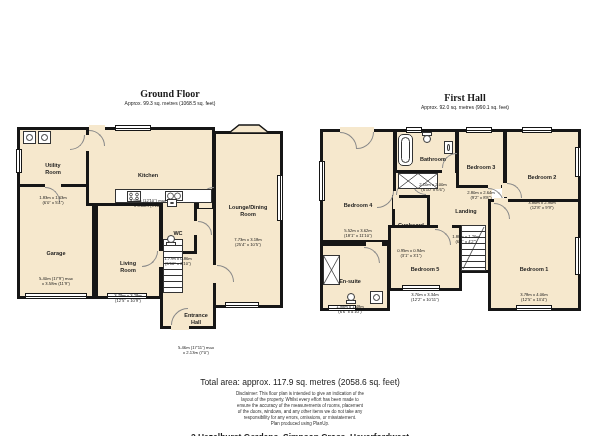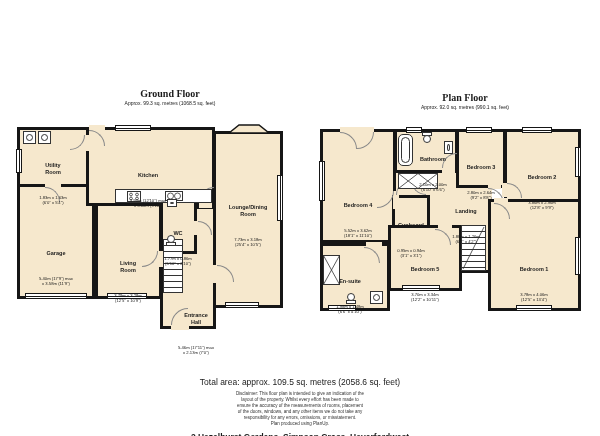--- a/index.html
+++ b/index.html
@@ -39,21 +39,21 @@
 </head>
 <body>
 
 <div class="stage">
 
   <div class="floor-title" style="left:90px;top:88px;width:160px;">
     <div class="ft-main">Ground Floor</div>
     <div class="ft-sub">Approx. 99.3 sq. metres (1068.5 sq. feet)</div>
   </div>
   <div class="floor-title" style="left:385px;top:92px;width:160px;">
-    <div class="ft-main">Plan Floor</div>
+    <div class="ft-main">First Hall</div>
     <div class="ft-sub">Approx. 92.0 sq. metres (990.1 sq. feet)</div>
   </div>
 
   <div class="plan" style="left:15px;top:123px;width:270px;height:224px;">
 
     <div class="room" style="left:2px;top:4px;width:72px;height:60px;"></div>
     <div class="room" style="left:2px;top:61px;width:78px;height:115px;"></div>
     <div class="room" style="left:71px;top:4px;width:129px;height:79px;"></div>
     <div class="room" style="left:198px;top:8px;width:70px;height:177px;"></div>
     <div class="room" style="left:80px;top:80px;width:67px;height:96px;"></div>
@@ -268,21 +268,21 @@
 (12'5" x 13'4")</div>
     </div>
     <div class="lbl" style="left:10px;top:134px;width:44px;">
       <div class="rname">En-suite</div>
       <div class="rdims">1.98m x 1.48m
 (6'6" x 4'10")</div>
     </div>
   </div>
 
   <div class="footer" style="top:377px;">
-    <div class="total">Total area: approx. 109.5 sq. metres (2058.6 sq. feet)</div>
+    <div class="total">Total area: approx. 117.9 sq. metres (2058.6 sq. feet)</div>
     <div class="disclaimer">Disclaimer: This floor plan is intended to give an indication of the
 layout of the property. Whilst every effort has been made to
 ensure the accuracy of the measurements of rooms, placement
 of the doors, windows, and any other items we do not take any
 responsibility for any errors, omissions, or misstatement.
 Plan produced using PlanUp.</div>
     <div class="address">2 Hazelhurst Gardens, Simpson Cross, Haverfordwest</div>
   </div>
 
 </div>

